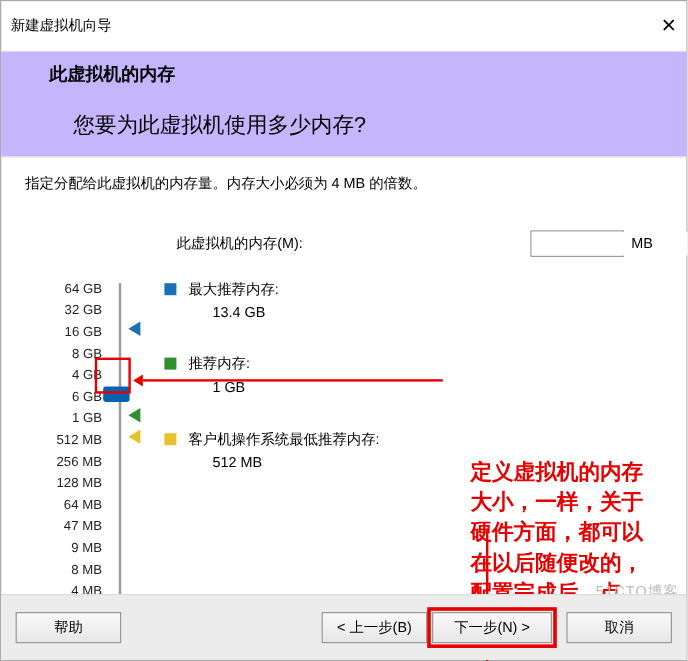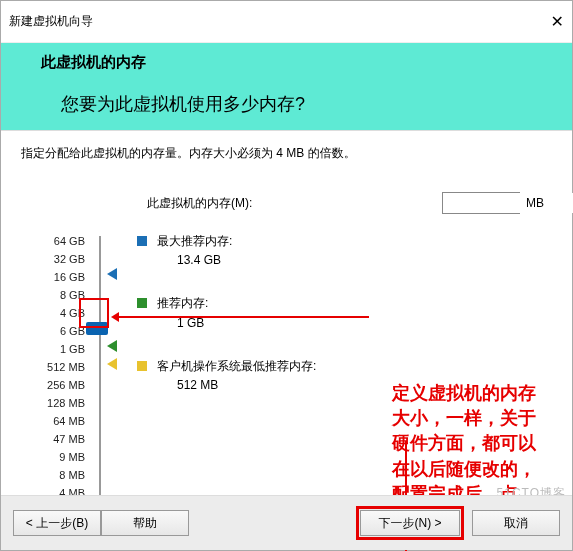--- a/index.html
+++ b/index.html
@@ -1,21 +1,21 @@
 <!DOCTYPE html>
 <html><head>
   <meta charset="utf-8">
   <style>
     *{box-sizing:border-box;margin:0;padding:0;font-family:"Microsoft YaHei","SimSun",sans-serif}
     body{background:#ececec}
     .window{width:573px;height:551px;background:#fff;border:1px solid #aaa;position:relative;margin:0}
     .titlebar{height:42px;display:flex;align-items:center;padding:0 8px;border-bottom:1px solid #eee;justify-content:space-between}
     .title-text{font-size:12px}
     .close{font-size:16px;font-family:Arial;cursor:pointer}
-    .header{padding:10px 4px 14px 18px;border-bottom:1px solid #ddd;background:#5eead4}
+    .header{padding:10px 4px 14px 18px;border-bottom:1px solid #ddd;background:#c4b5fd}
     .header h1{font-size:15px;font-weight:bold;margin-left:22px}
     .header .sub{font-size:18px;margin-left:42px;margin-top:20px}
     .body{padding:14px 28px 10px 20px;position:relative}
     .instr{font-size:12px;margin-bottom:30px}
     .memrow{display:flex;align-items:center;margin-bottom:18px}
     .memlabel{font-size:12px;margin-left:126px}
     .memspin{margin-left:auto;display:flex;align-items:center}
     .spin{width:78px;height:22px;border:1px solid #888;display:flex}
     .spin input{flex:1;border:0;text-align:right;padding:0 6px;font-size:12px;outline:none}
     .unit{font-size:12px;margin-left:6px}
@@ -129,20 +129,20 @@
 
     <div class="redbox" style="left:78px;top:167px;width:30px;height:30px"></div>
     <div class="arrow-h" style="left:118px;top:185px;width:250px"></div>
     <div class="ann">定义虚拟机的内存大小，一样，关于硬件方面，都可以在以后随便改的，配置完成后，点击“下一步”即可</div>
     <div class="arrow-v" style="left:404px;top:310px;height:120px"></div>
   </div>
 
   <div class="wm">51CTO博客</div>
 
   <div class="footer">
+    <button class="btn help">帮助</button>
     <button class="btn">&lt; 上一步(B)</button>
-    <button class="btn help">帮助</button>
     <span class="redbox-next">
       <button class="btn" style="min-width:100px">下一步(N) &gt;</button>
     </span>
     <button class="btn cancel">取消</button>
   </div>
 </div>
 
 </body></html>

